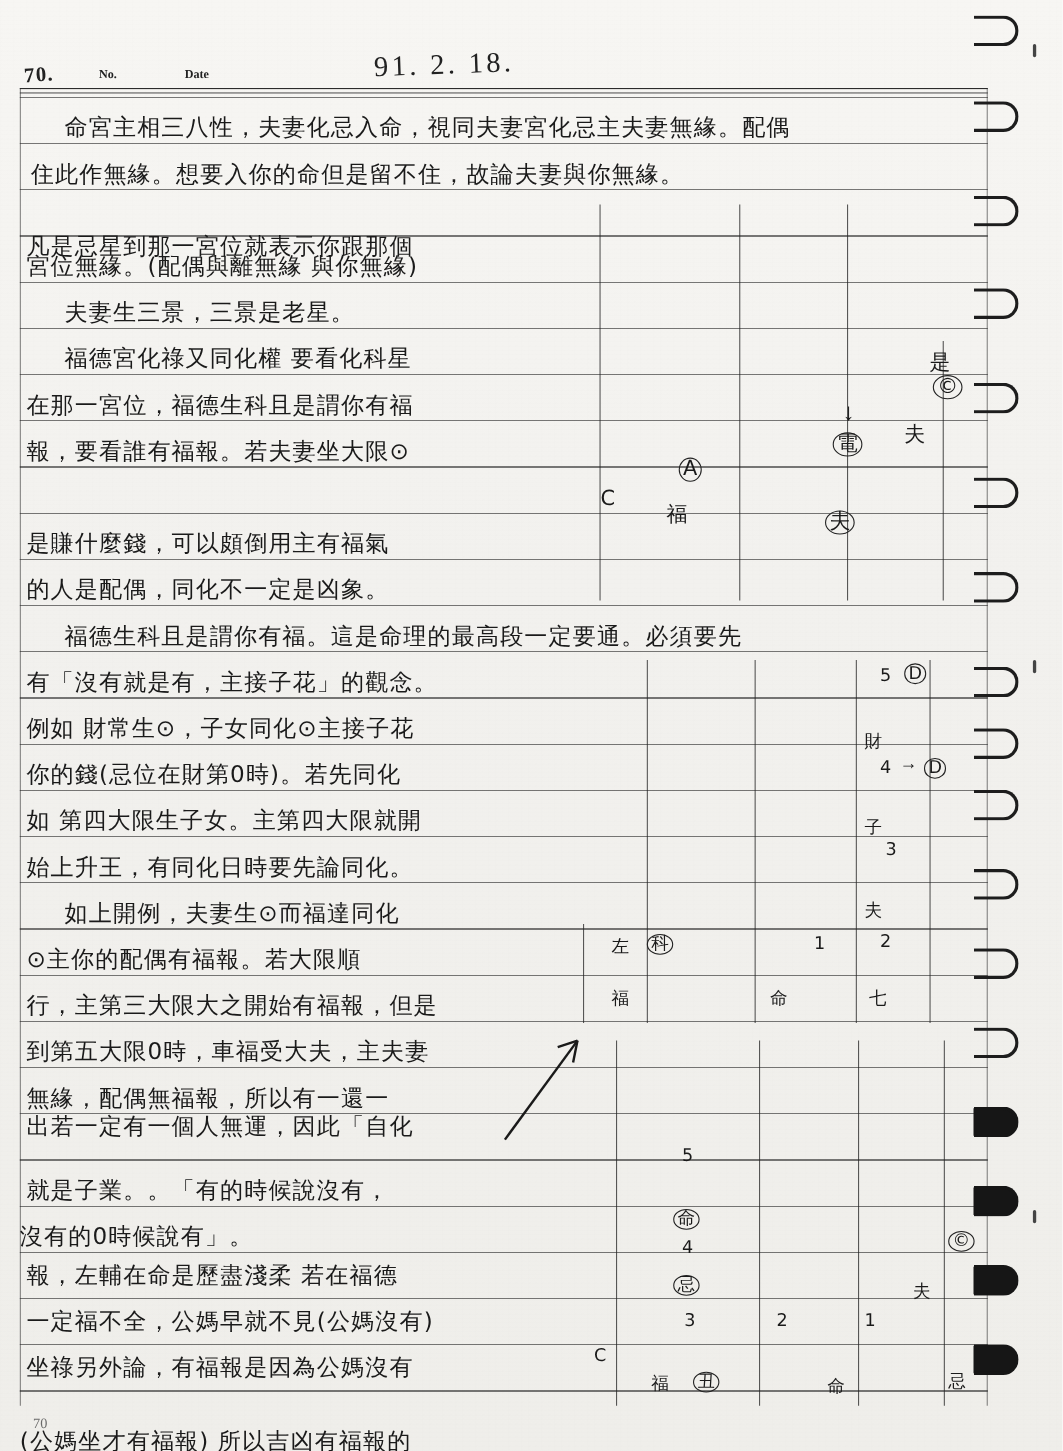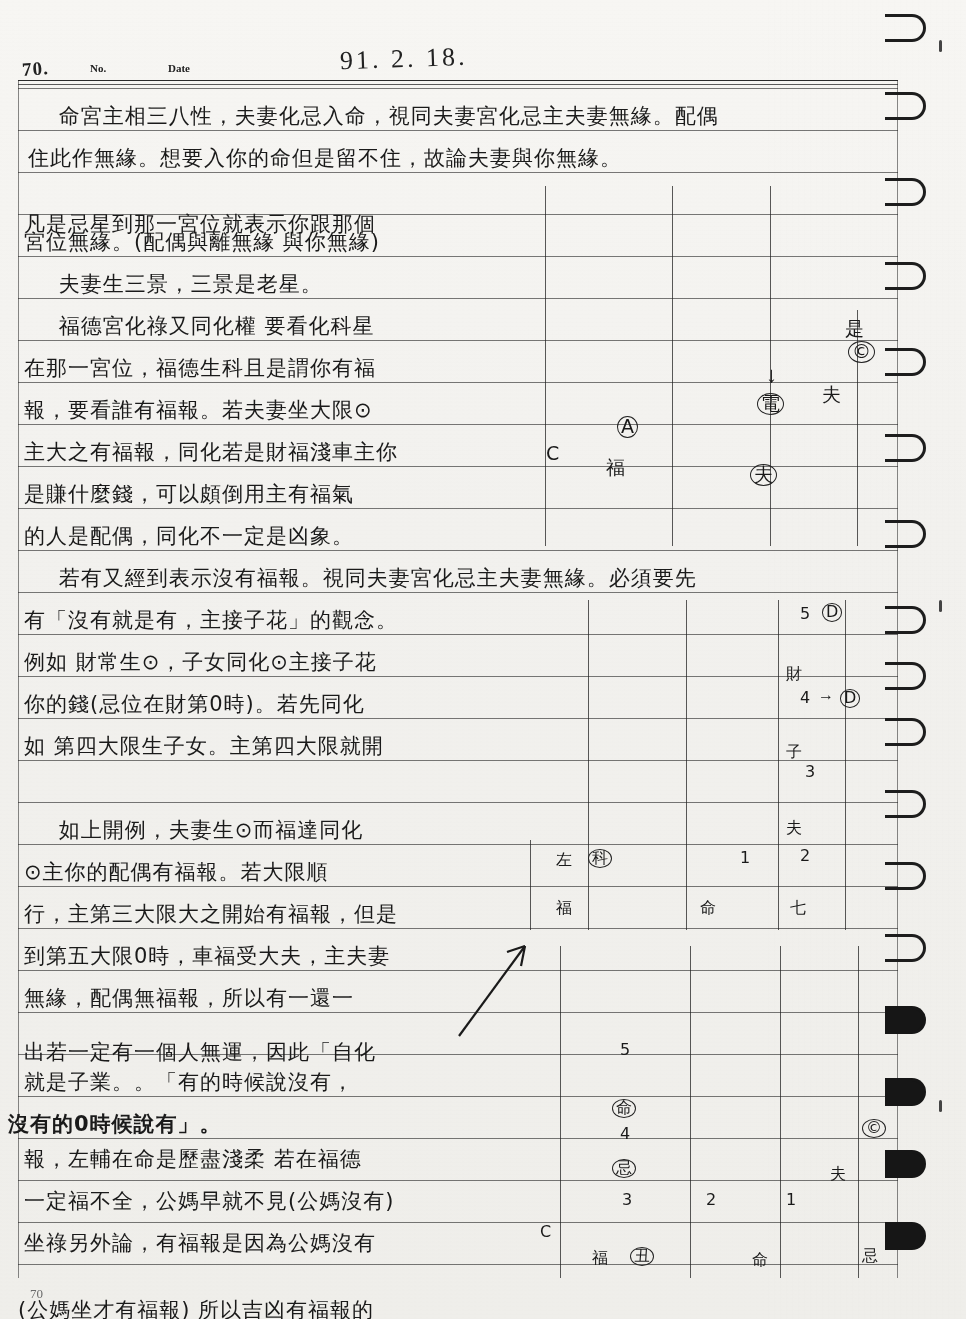--- a/index.html
+++ b/index.html
@@ -197,36 +197,36 @@
   <div class="hdr hdr-date">91. 2. 18.</div>
 
   <div class="hw" style="left:28px; top:104px;">    命宮主相三八性，夫妻化忌入命，視同夫妻宮化忌主夫妻無緣。配偶</div>
   <div class="hw" style="left:28px; top:146px;">住此作無緣。想要入你的命但是留不住，故論夫妻與你無緣。</div>
   <div class="hw" style="left:24px; top:188px;margin-top:24px;">凡是忌星到那一宮位就表示你跟那個</div>
   <div class="hw" style="left:24px; top:230px;">宮位無緣。(配偶與離無緣 與你無緣)</div>
   <div class="hw" style="left:28px; top:272px;">    夫妻生三景，三景是老星。</div>
   <div class="hw" style="left:28px; top:314px;">    福德宮化祿又同化權 要看化科星</div>
   <div class="hw" style="left:24px; top:356px;">在那一宮位，福德生科且是謂你有福</div>
   <div class="hw" style="left:24px; top:398px;">報，要看誰有福報。若夫妻坐大限⊙</div>
-  <div class="hw" style="left:24px; top:440px;">主大之有福報，同化若是財福淺車主你</div>
   <div class="hw" style="left:24px; top:482px;">是賺什麼錢，可以頗倒用主有福氣</div>
   <div class="hw" style="left:24px; top:524px;">的人是配偶，同化不一定是凶象。</div>
-  <div class="hw" style="left:28px; top:566px;">    若有又經到表示沒有福報。視同夫妻宮化忌主夫妻無緣。必須要先</div>
+  <div class="hw" style="left:28px; top:566px;">    福德生科且是謂你有福。這是命理的最高段一定要通。必須要先</div>
   <div class="hw" style="left:24px; top:608px;">有「沒有就是有，主接子花」的觀念。</div>
   <div class="hw" style="left:24px; top:650px;">例如 財常生⊙，子女同化⊙主接子花</div>
   <div class="hw" style="left:24px; top:692px;">你的錢(忌位在財第0時)。若先同化</div>
   <div class="hw" style="left:24px; top:734px;">如 第四大限生子女。主第四大限就開</div>
+  <div class="hw" style="left:24px; top:776px;">始上升王，有同化日時要先論同化。</div>
   <div class="hw" style="left:28px; top:818px;">    如上開例，夫妻生⊙而福達同化</div>
   <div class="hw" style="left:24px; top:860px;">⊙主你的配偶有福報。若大限順</div>
   <div class="hw" style="left:24px; top:902px;text-align:right;">行，主第三大限大之開始有福報，但是</div>
   <div class="hw" style="left:24px; top:944px;">到第五大限0時，車福受大夫，主夫妻</div>
   <div class="hw" style="left:24px; top:986px;">無緣，配偶無福報，所以有一還一</div>
-  <div class="hw" style="left:24px; top:1040px;">出若一定有一個人無運，因此「自化</div>
+  <div class="hw" style="left:24px; top:1012px;">出若一定有一個人無運，因此「自化</div>
   <div class="hw" style="left:24px; top:1070px;">就是子業。。「有的時候說沒有，</div>
-  <div class="hw" style="left:8px; top:1112px;font-weight:bold;">沒有的0時候說有」。</div>
+  <div class="hw" style="left:18px; top:1112px;">沒有的0時候說有」。</div>
 
   <div class="hw" style="left:24px; top:1147px;">報，左輔在命是歷盡淺柔 若在福德</div>
   <div class="hw" style="left:24px; top:1189px;">一定福不全，公媽早就不見(公媽沒有)</div>
   <div class="hw" style="left:24px; top:1231px;">坐祿另外論，有福報是因為公媽沒有</div>
   <div class="hw" style="left:18px; top:1270px;margin-top:28px;">(公媽坐才有福報) 所以吉凶有福報的</div>
 
   <div class="vline" style="left:545px; top:186px; height:360px;"></div>
   <div class="vline" style="left:672px; top:186px; height:360px;"></div>
   <div class="vline" style="left:770px; top:186px; height:360px;"></div>
   <div class="vline" style="left:857px; top:310px; height:236px;"></div>

